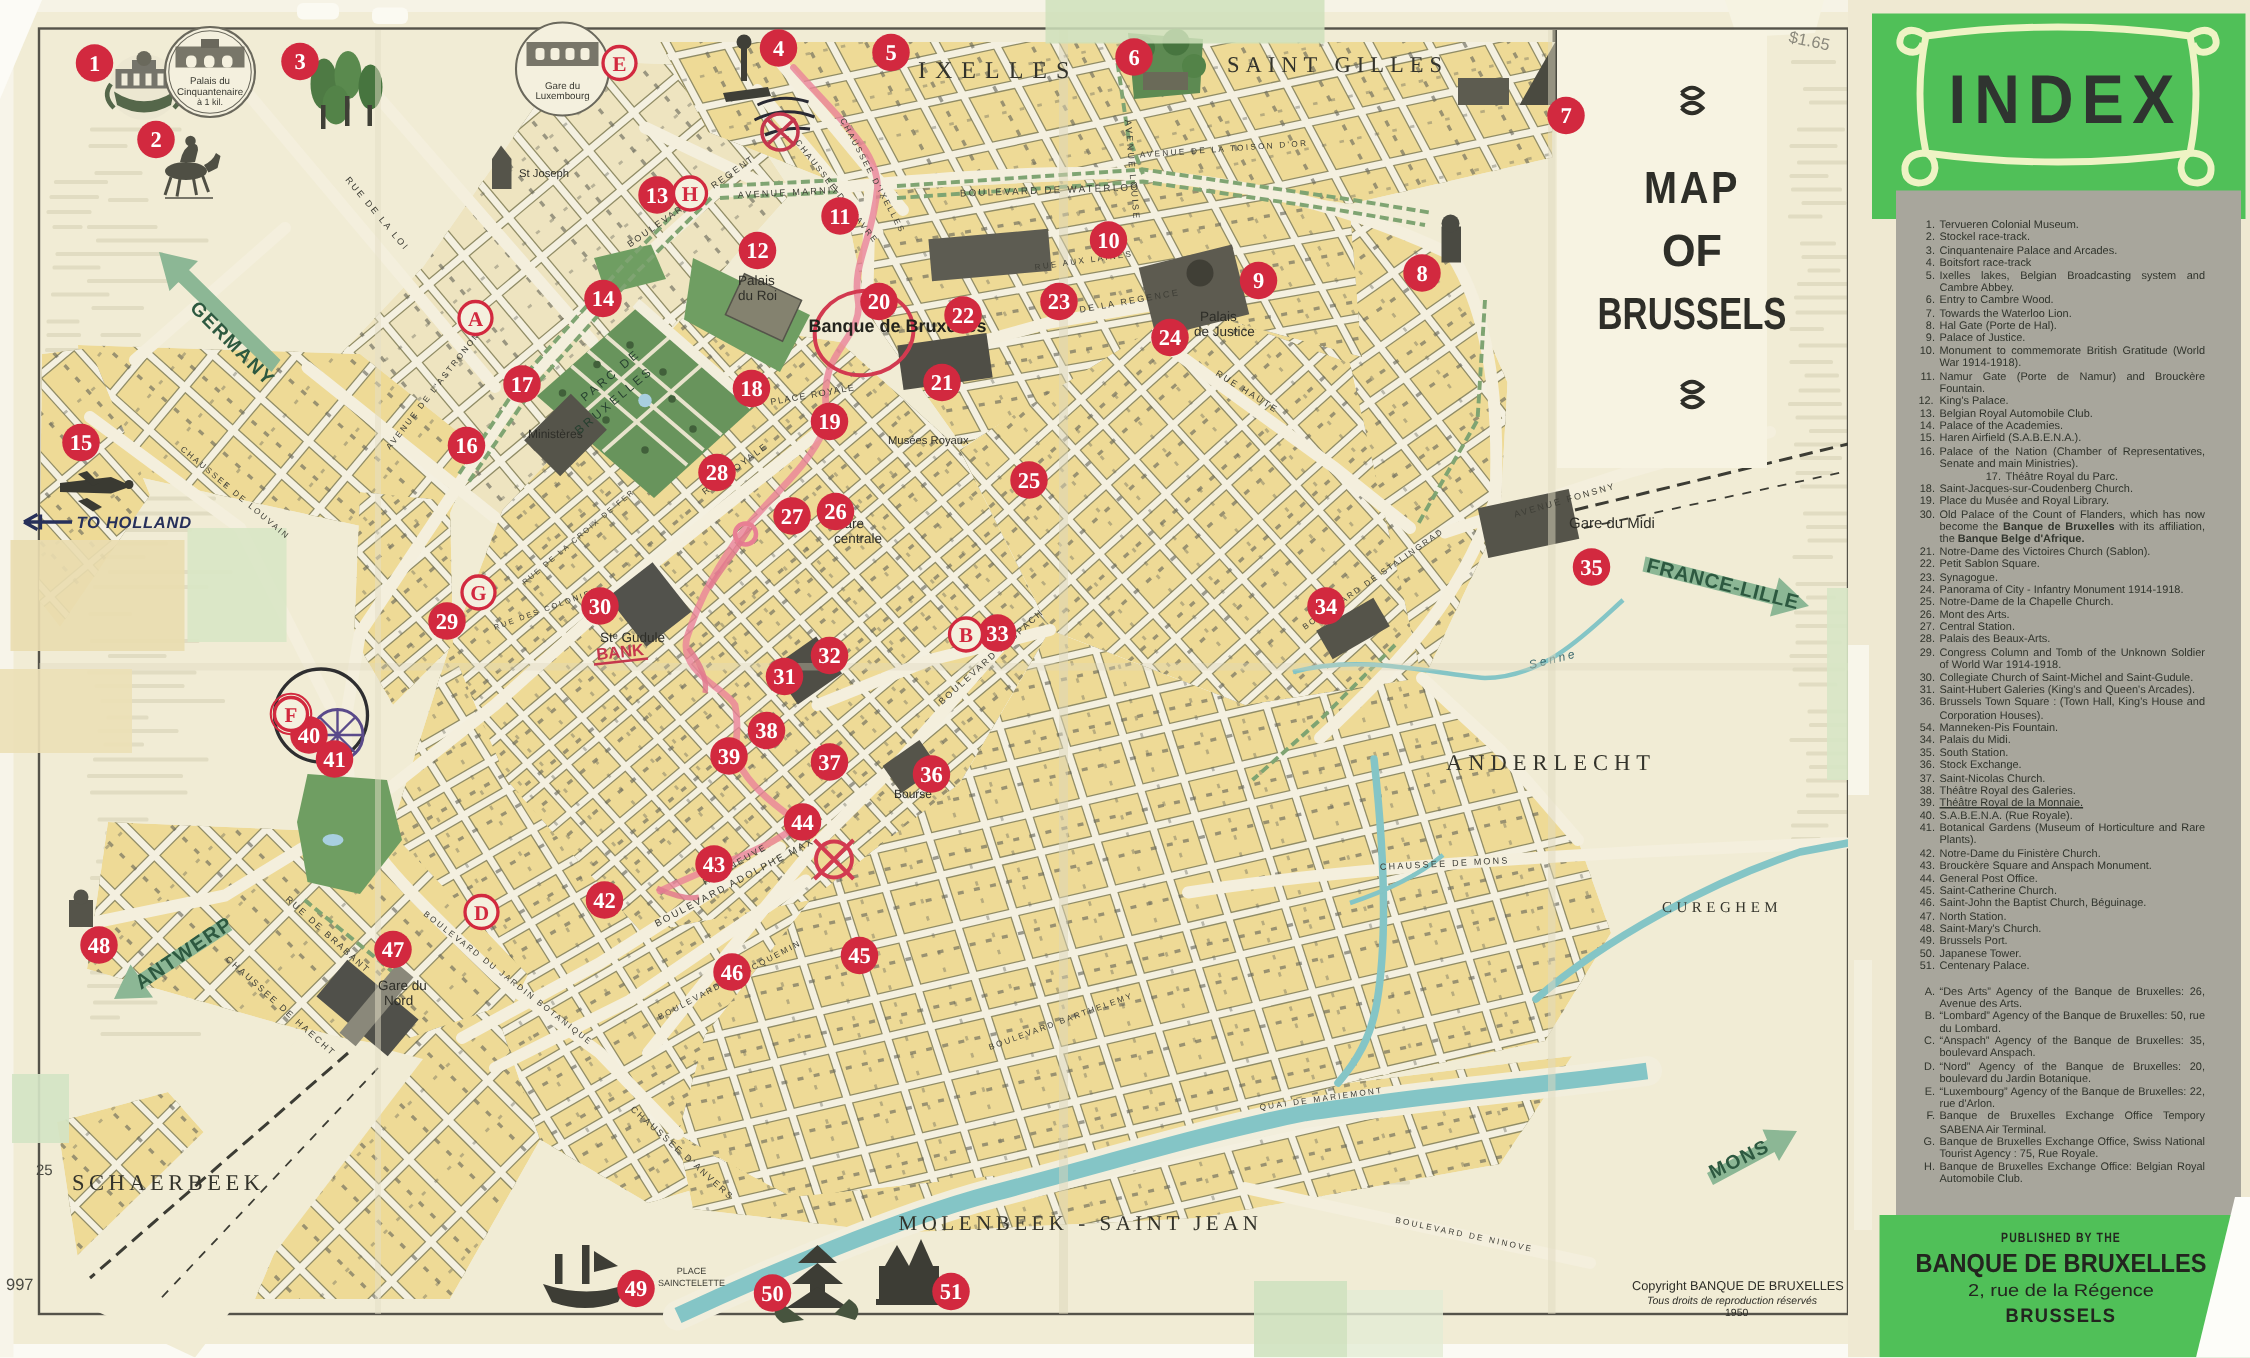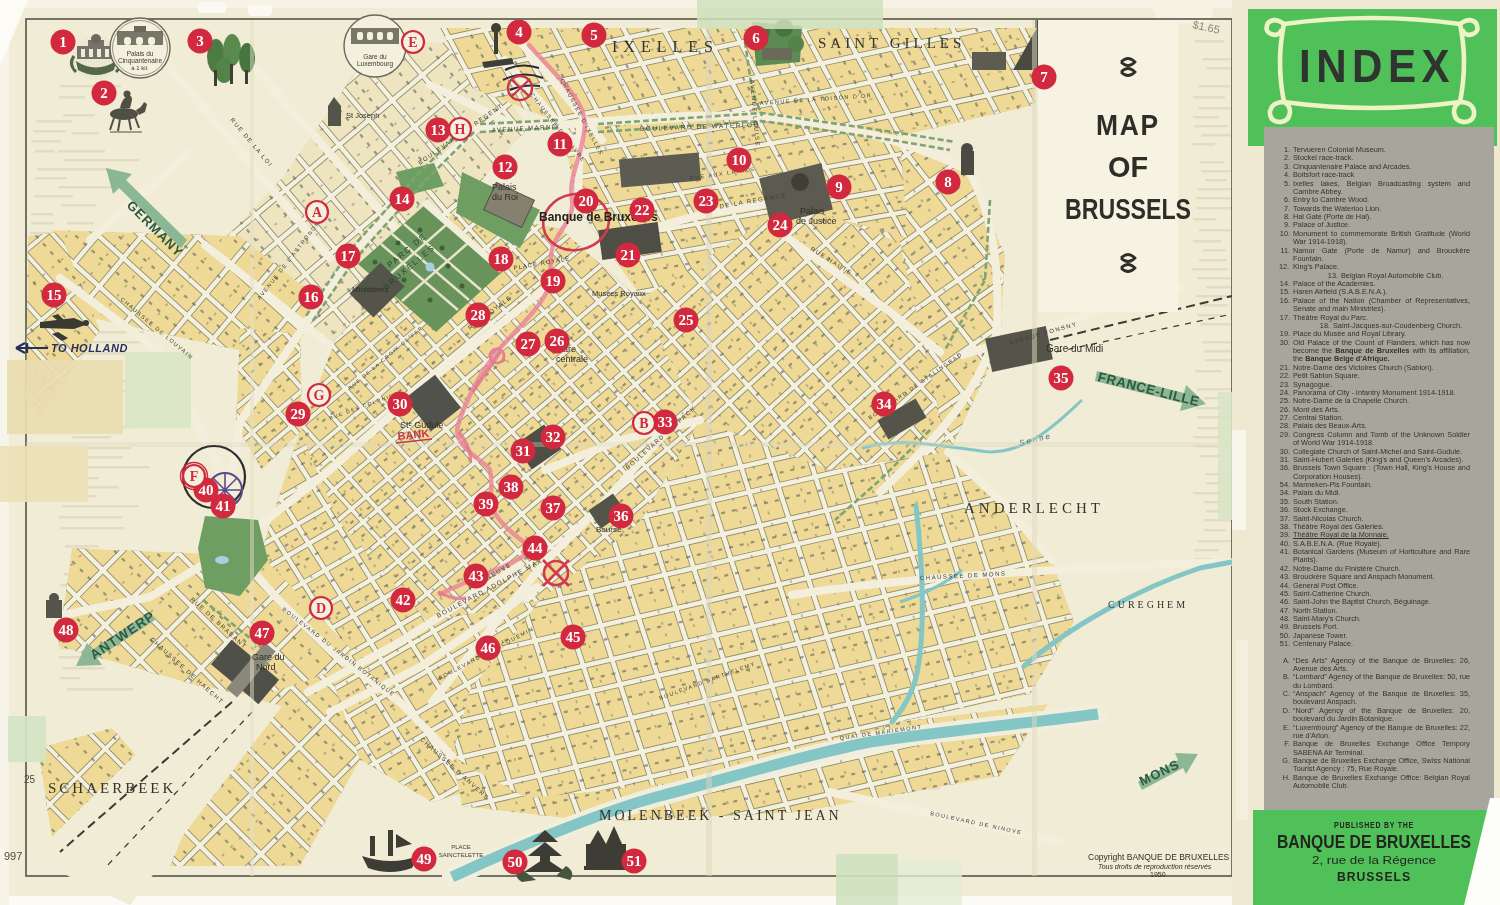--- a/index.html
+++ b/index.html
@@ -2572,26 +2572,26 @@
       <div style="position:relative;padding-left:13px;"><span style="position:absolute;left:-2px;width:12px;text-align:right;">3.</span>Cinquantenaire Palace and Arcades.</div>
       <div style="position:relative;padding-left:13px;"><span style="position:absolute;left:-2px;width:12px;text-align:right;">4.</span>Boitsfort race-track</div>
       <div style="position:relative;padding-left:13px;"><span style="position:absolute;left:-2px;width:12px;text-align:right;">5.</span>Ixelles lakes, Belgian Broadcasting system and Cambre Abbey.</div>
       <div style="position:relative;padding-left:13px;"><span style="position:absolute;left:-2px;width:12px;text-align:right;">6.</span>Entry to Cambre Wood.</div>
       <div style="position:relative;padding-left:13px;"><span style="position:absolute;left:-2px;width:12px;text-align:right;">7.</span>Towards the Waterloo Lion.</div>
       <div style="position:relative;padding-left:13px;"><span style="position:absolute;left:-2px;width:12px;text-align:right;">8.</span>Hal Gate (Porte de Hal).</div>
       <div style="position:relative;padding-left:13px;"><span style="position:absolute;left:-2px;width:12px;text-align:right;">9.</span>Palace of Justice.</div>
       <div style="position:relative;padding-left:13px;"><span style="position:absolute;left:-2px;width:12px;text-align:right;">10.</span>Monument to commemorate British Gratitude (World War 1914-1918).</div>
       <div style="position:relative;padding-left:13px;"><span style="position:absolute;left:-2px;width:12px;text-align:right;">11.</span>Namur Gate (Porte de Namur) and Brouckère Fountain.</div>
       <div style="position:relative;padding-left:13px;"><span style="position:absolute;left:-2px;width:12px;text-align:center;">12.</span>King's Palace.</div>
-      <div style="position:relative;padding-left:13px;margin-left:48px;"><span style="position:absolute;left:-2px;width:12px;text-align:right;">13.</span>Belgian Royal Automobile Club.</div>
+      <div style="position:relative;padding-left:13px;"><span style="position:absolute;left:-2px;width:12px;text-align:right;">13.</span>Belgian Royal Automobile Club.</div>
       <div style="position:relative;padding-left:13px;"><span style="position:absolute;left:-2px;width:12px;text-align:right;">14.</span>Palace of the Academies.</div>
       <div style="position:relative;padding-left:13px;"><span style="position:absolute;left:-2px;width:12px;text-align:right;">15.</span>Haren Airfield (S.A.B.E.N.A.).</div>
       <div style="position:relative;padding-left:13px;"><span style="position:absolute;left:-2px;width:12px;text-align:right;">16.</span>Palace of the Nation (Chamber of Representatives, Senate and main Ministries).</div>
-      <div style="position:relative;padding-left:13px;"><span style="position:absolute;left:-2px;width:12px;text-align:right;">17.</span>Théâtre Royal du Parc.</div>
-      <div style="position:relative;padding-left:13px;margin-left:40px;"><span style="position:absolute;left:-2px;width:12px;text-align:right;">18.</span>Saint-Jacques-sur-Coudenberg Church.</div>
+      <div style="position:relative;padding-left:13px;margin-left:44px;"><span style="position:absolute;left:-2px;width:12px;text-align:right;">17.</span>Théâtre Royal du Parc.</div>
+      <div style="position:relative;padding-left:13px;"><span style="position:absolute;left:-2px;width:12px;text-align:right;">18.</span>Saint-Jacques-sur-Coudenberg Church.</div>
       <div style="position:relative;padding-left:13px;"><span style="position:absolute;left:-2px;width:12px;text-align:right;">19.</span>Place du Musée and Royal Library.</div>
       <div style="position:relative;padding-left:13px;"><span style="position:absolute;left:-2px;width:12px;text-align:right;">30.</span>Old Palace of the Count of Flanders, which has now become the <b>Banque de Bruxelles</b> with its affiliation, the <b>Banque Belge d'Afrique.</b></div>
       <div style="position:relative;padding-left:13px;"><span style="position:absolute;left:-2px;width:12px;text-align:right;">21.</span>Notre-Dame des Victoires Church (Sablon).</div>
       <div style="position:relative;padding-left:13px;"><span style="position:absolute;left:-2px;width:12px;text-align:right;">22.</span>Petit Sablon Square.</div>
       <div style="position:relative;padding-left:13px;"><span style="position:absolute;left:-2px;width:12px;text-align:right;">23.</span>Synagogue.</div>
       <div style="position:relative;padding-left:13px;"><span style="position:absolute;left:-2px;width:12px;text-align:right;">24.</span>Panorama of City - Infantry Monument 1914-1918.</div>
       <div style="position:relative;padding-left:13px;"><span style="position:absolute;left:-2px;width:12px;text-align:right;">25.</span>Notre-Dame de la Chapelle Church.</div>
       <div style="position:relative;padding-left:13px;"><span style="position:absolute;left:-2px;width:12px;text-align:right;">26.</span>Mont des Arts.</div>
       <div style="position:relative;padding-left:13px;"><span style="position:absolute;left:-2px;width:12px;text-align:right;">27.</span>Central Station.</div>
       <div style="position:relative;padding-left:13px;"><span style="position:absolute;left:-2px;width:12px;text-align:right;">28.</span>Palais des Beaux-Arts.</div>

